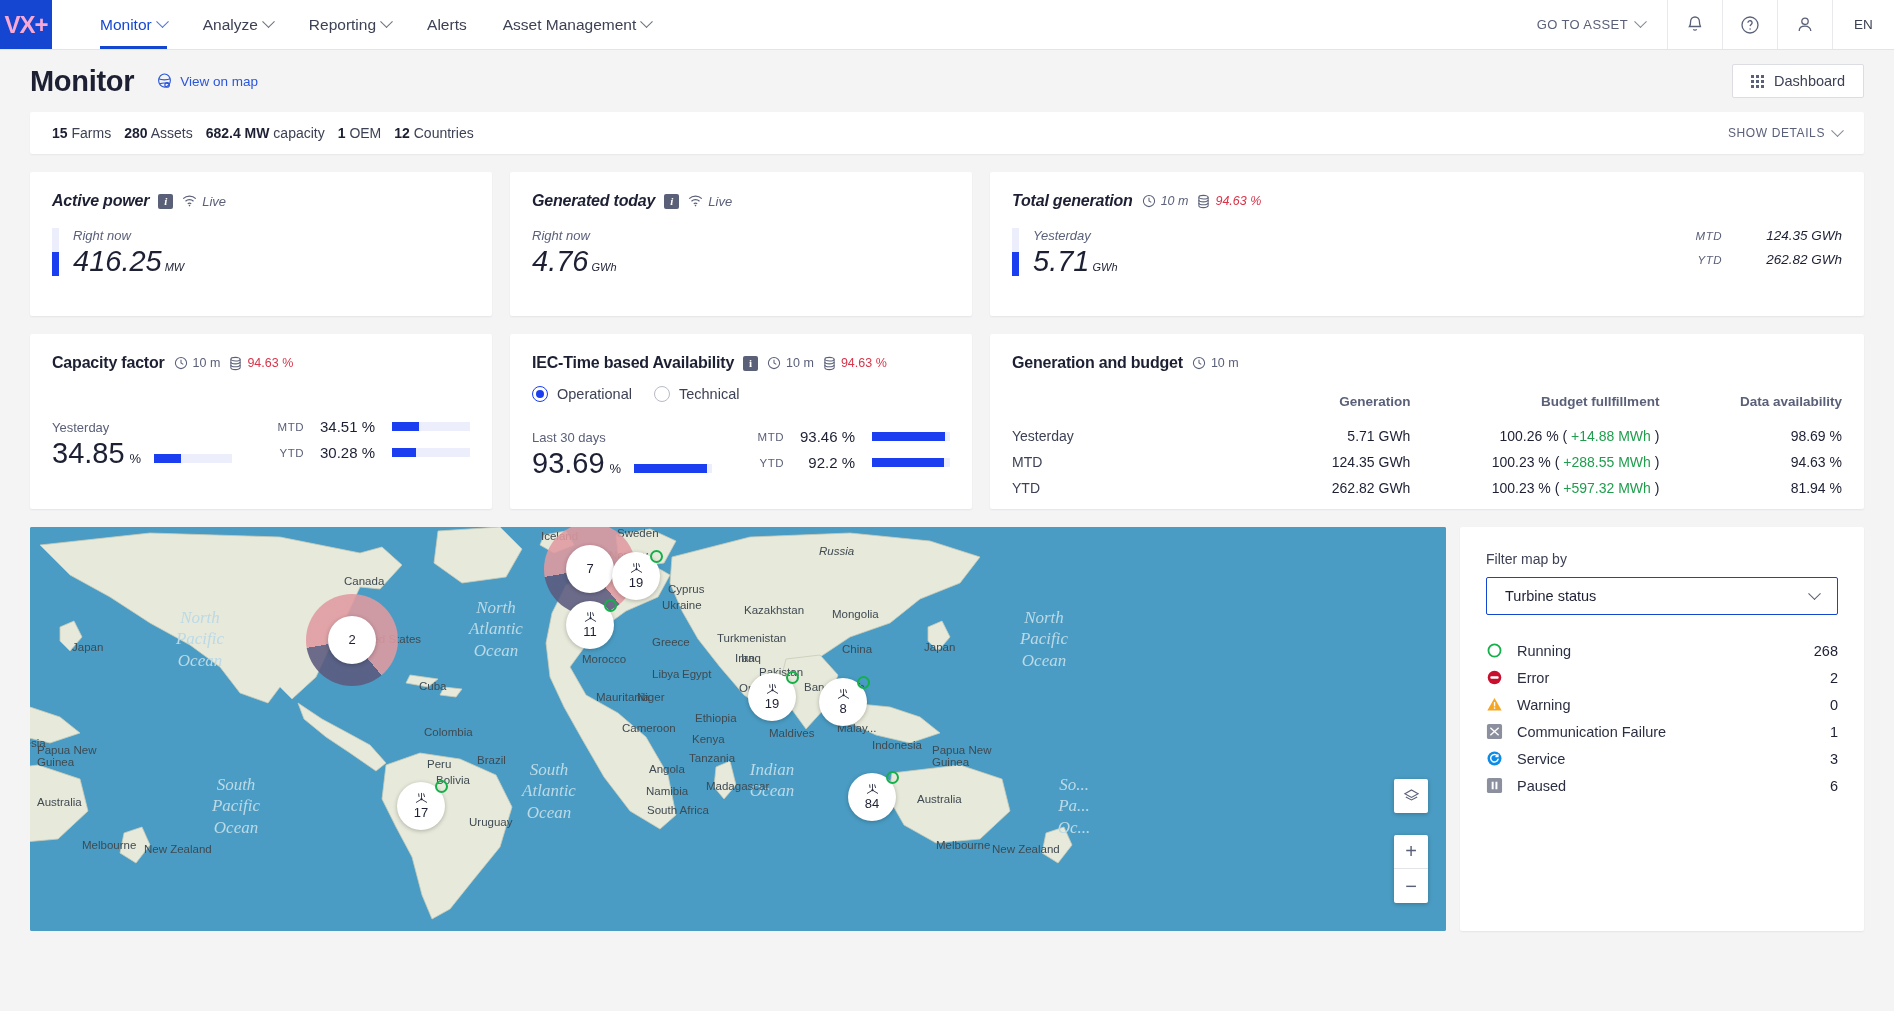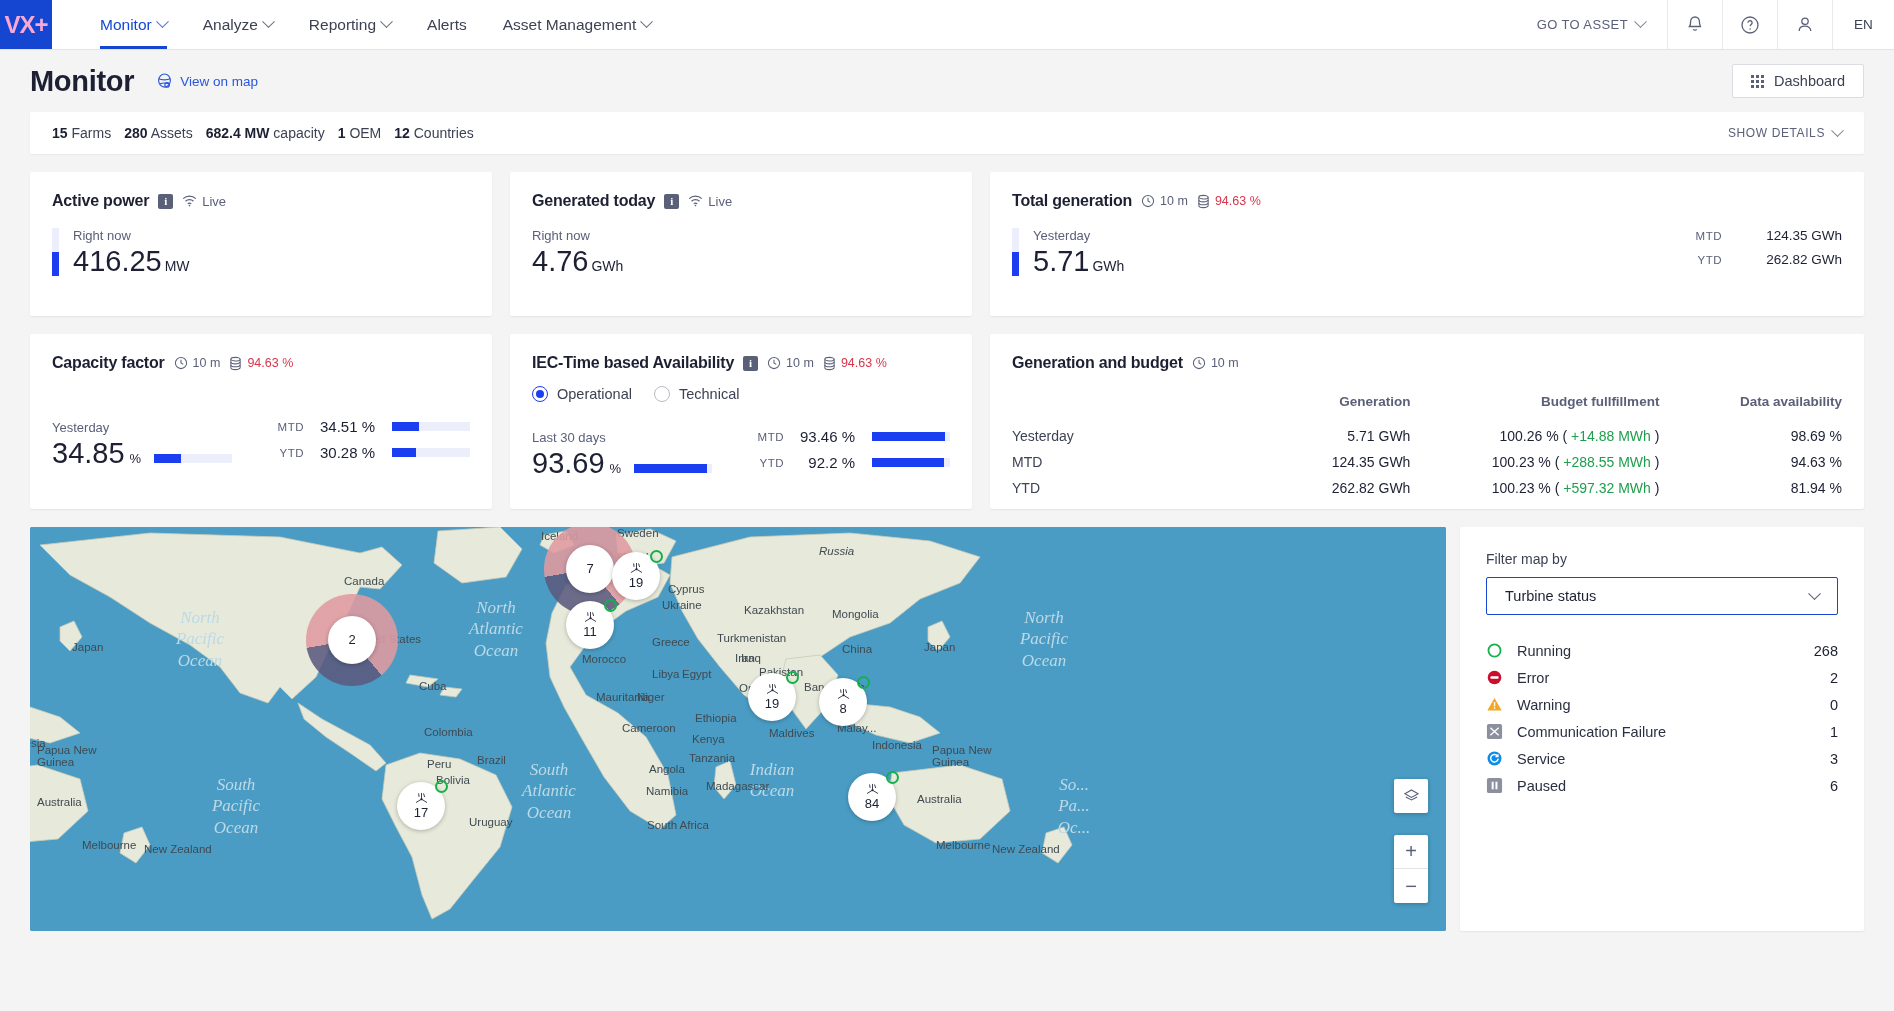--- a/index.html
+++ b/index.html
@@ -69,42 +69,42 @@
   .statsbar b { font-weight: 700; color: #1d2033; }
   .statsbar .seg { margin-right: 13px; }
   .showdetails { margin-left: auto; display: flex; align-items: center; gap: 8px;
     font-size: 12px; letter-spacing: .6px; color: #5b6079; cursor: pointer; }
 
   
   .cards { display: grid; grid-template-columns: 462px 462px 1fr; gap: 18px;
     margin: 18px 30px 0 30px; }
   .card { background: #fff; border-radius: 2px; padding: 20px 22px;
     box-shadow: 0 1px 2px rgba(20,30,60,.07); }
-  .row1 .card { height: 144px; }
+  .row1 .card { height: 144px; font-style: italic; }
   .row2 { margin-top: 18px; }
   .row2 .card { height: 175px; }
   .card-head { display: flex; align-items: center; gap: 9px; }
   .card-title { font-size: 16px; font-weight: 700; color: #1d2033; letter-spacing: -.2px; }
   .info-badge {
     width: 15px; height: 15px; background: #5b6079; border-radius: 2px; color: #fff;
     font-size: 11px; font-weight: 700; display: flex; align-items: center;
     justify-content: center; font-family: "Liberation Serif", serif; cursor: pointer;
   }
   .meta { display: flex; align-items: center; gap: 5px; font-size: 12.5px; color: #5b6079; }
   .meta.red { color: #d8344a; }
   .live { font-size: 13px; color: #5b6079; }
 
   .metric-wrap { display: flex; align-items: flex-end; margin-top: 18px; }
   .bar-accent { width: 7px; align-self: stretch; margin-right: 14px;
     display: flex; flex-direction: column; }
   .bar-accent .top { flex: 1; background: #eceefb; }
   .bar-accent .bot { flex: 1; background: #1a3ef0; }
   .metric-label { font-size: 13px; color: #5b6079; margin-bottom: 3px; }
   .metric-value { font-size: 29px; font-weight: 300; color: #1d2033; line-height: 1.05; }
-  .metric-unit { font-size: 14px; color: #1d2033; margin-left: 3px; font-weight: 400; }
+  .metric-unit { font-size: 11px; color: #1d2033; margin-left: 3px; font-weight: 400; }
 
   .side-stats { margin-left: auto; text-align: right; font-size: 13.5px; }
   .side-stats .r { display: flex; align-items: center; justify-content: flex-end;
     gap: 28px; margin-bottom: 9px; }
   .side-stats .k { font-size: 11.5px; color: #5b6079; letter-spacing: .5px; }
   .side-stats .v { color: #1d2033; min-width: 92px; text-align: right; }
 
   
   .cf-bottom { display: flex; align-items: flex-end; margin-top: 46px; }
   .cf-left .lbl { font-size: 13px; color: #5b6079; margin-bottom: 2px; }
@@ -643,21 +643,21 @@
         <div class="cname" style="left: 7px; top: 217px; white-space: pre-line;">Papua New
 Guinea</div>
         <div class="cname" style="left: -31px; top: 210px; white-space: pre-line;">ndonesia</div>
         <div class="cname" style="left: 659px; top: 225px; white-space: pre-line;">Tanzania</div>
         <div class="cname" style="left: 397px; top: 231px; white-space: pre-line;">Peru</div>
         <div class="cname" style="left: 447px; top: 227px; white-space: pre-line;">Brazil</div>
         <div class="cname" style="left: 406px; top: 247px; white-space: pre-line;">Bolivia</div>
         <div class="cname" style="left: 619px; top: 236px; white-space: pre-line;">Angola</div>
         <div class="cname" style="left: 676px; top: 253px; white-space: pre-line;">Madagascar</div>
         <div class="cname" style="left: 616px; top: 258px; white-space: pre-line;">Namibia</div>
-        <div class="cname" style="left: 617px; top: 292px; white-space: pre-line;">South Africa</div>
+        <div class="cname" style="left: 617px; top: 277px; white-space: pre-line;">South Africa</div>
         <div class="cname" style="left: 439px; top: 289px; white-space: pre-line;">Uruguay</div>
         <div class="cname" style="left: 887px; top: 266px; white-space: pre-line;">Australia</div>
         <div class="cname" style="left: 7px; top: 269px; white-space: pre-line;">Australia</div>
         <div class="cname" style="left: 906px; top: 312px; white-space: pre-line;">Melbourne</div>
         <div class="cname" style="left: 52px; top: 312px; white-space: pre-line;">Melbourne</div>
         <div class="cname" style="left: 962px; top: 316px; white-space: pre-line;">New Zealand</div>
         <div class="cname" style="left: 114px; top: 316px; white-space: pre-line;">New Zealand</div>
         <div class="cname" style="left: 42px; top: 114px; white-space: pre-line;">Japan</div>
       </div>
     <div id="markers">

